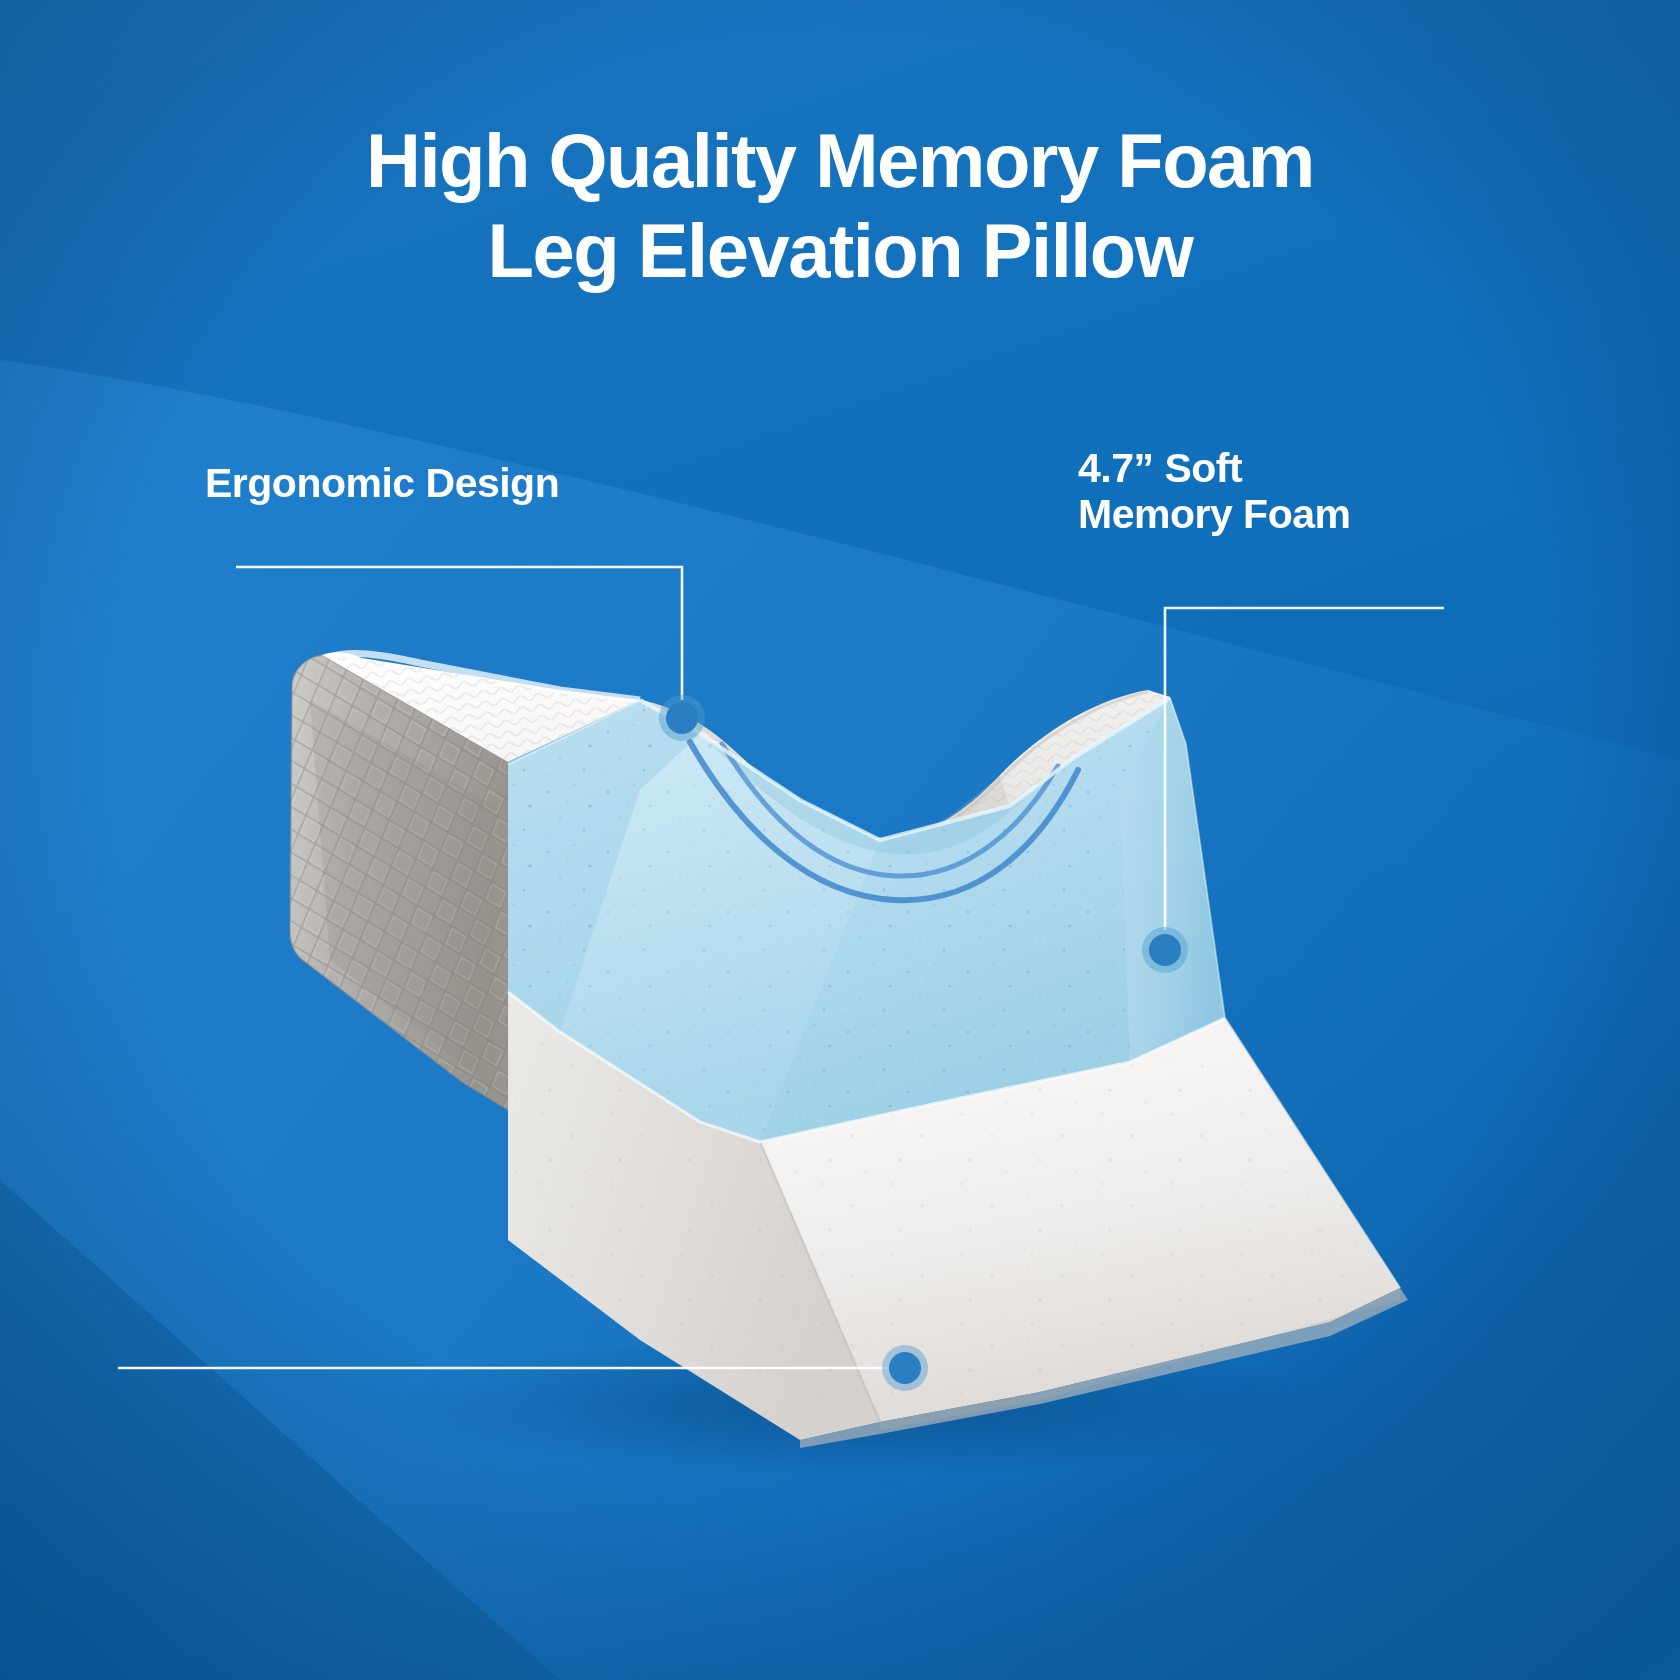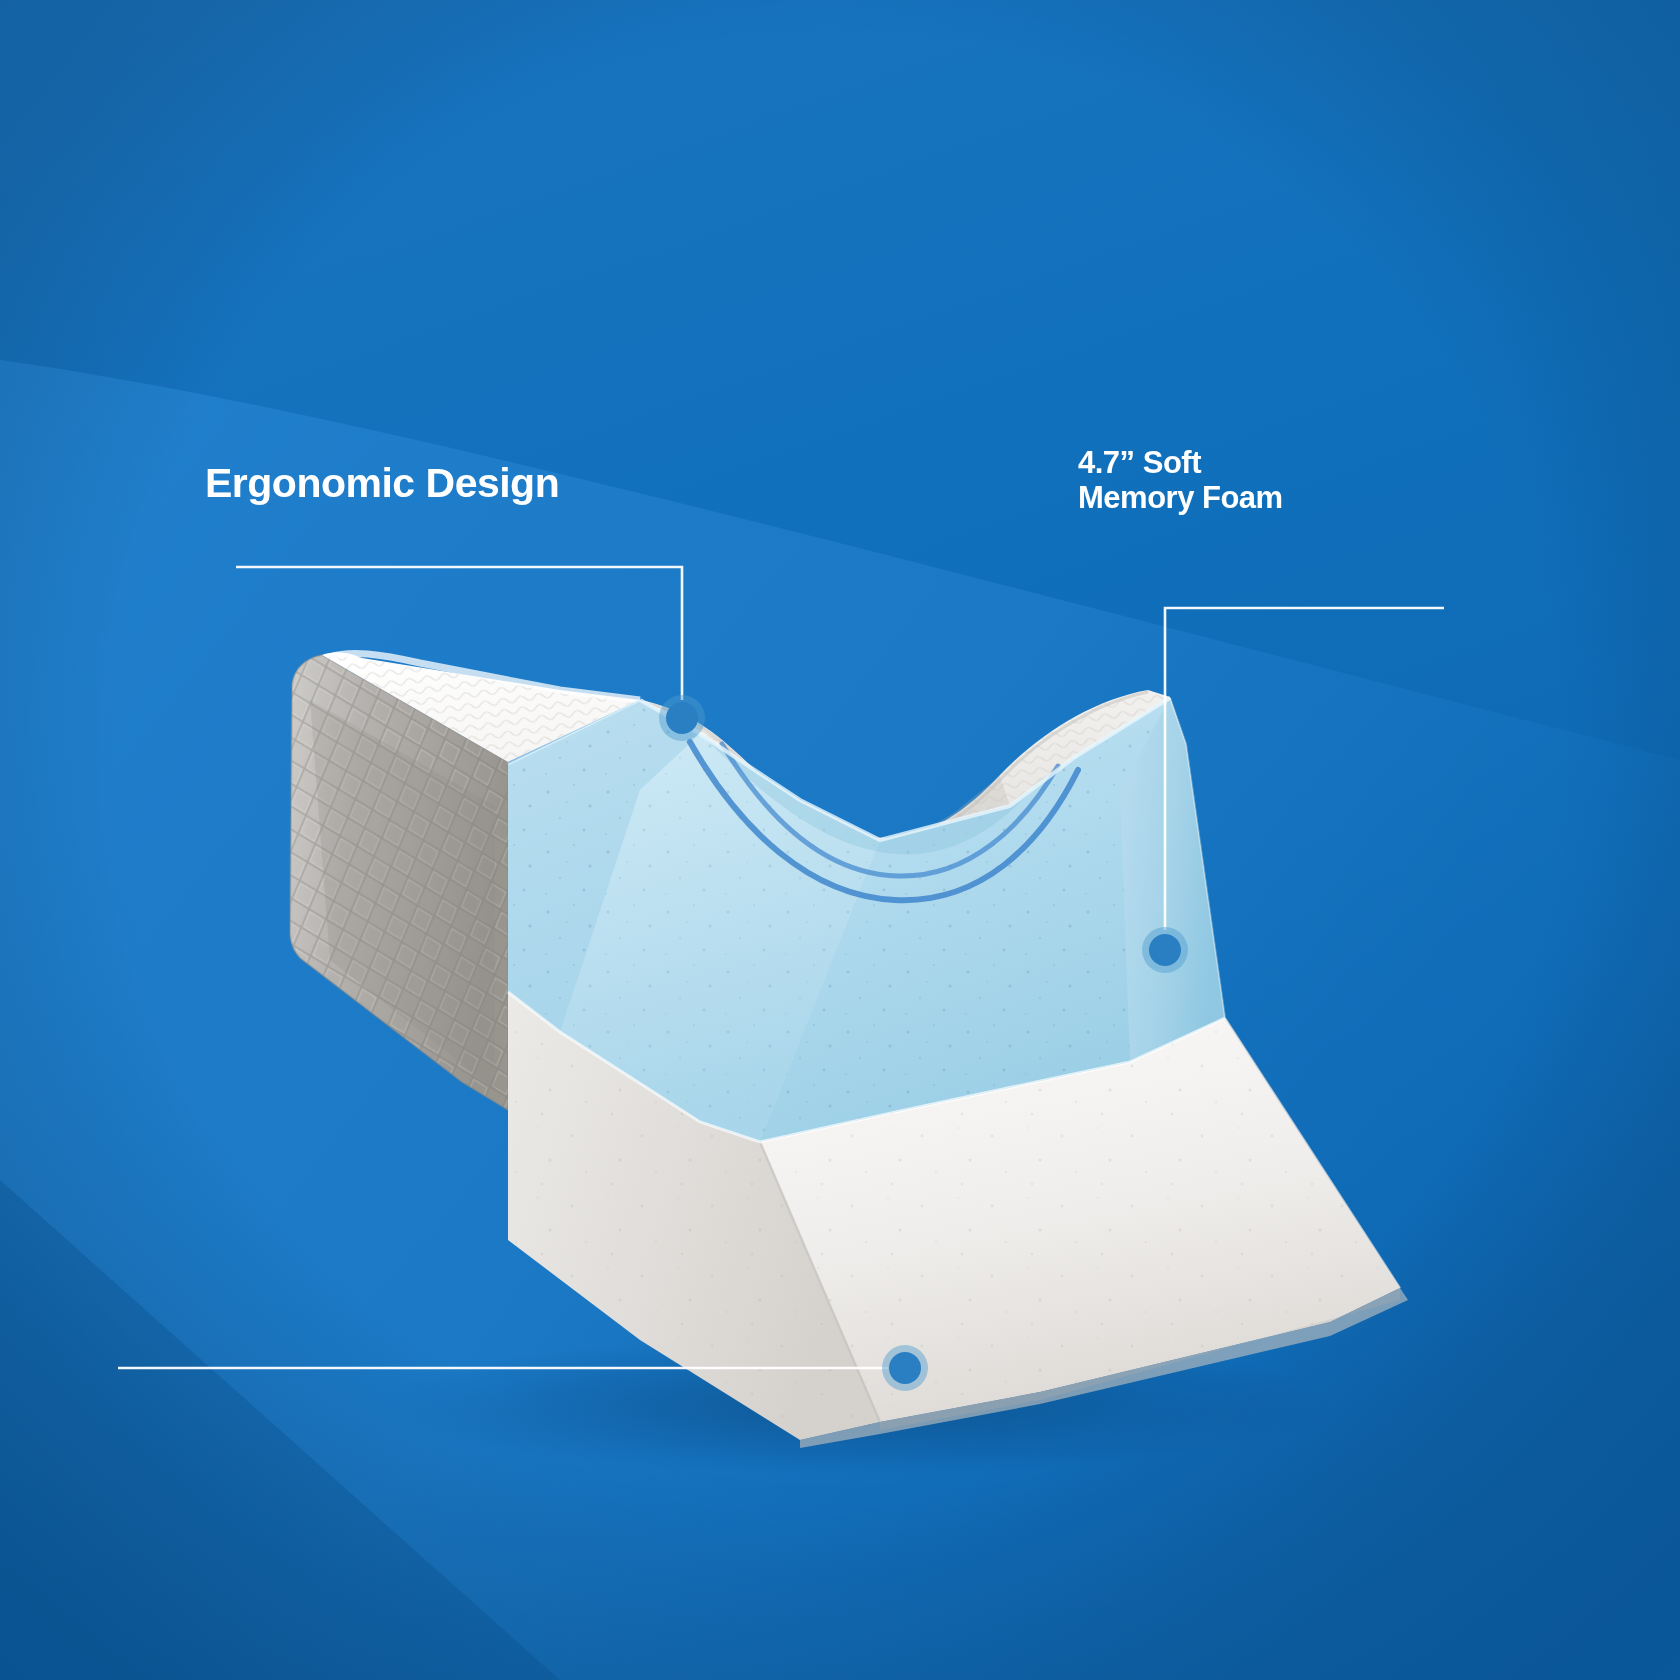--- a/index.html
+++ b/index.html
@@ -39,21 +39,21 @@
     line-height: 1.18;
   }
   #label-ergonomic {
     left: 205px;
     top: 462px;
     font-size: 41px;
   }
   #label-soft {
     left: 1078px;
     top: 446px;
-    font-size: 31px;
+    font-size: 41px;
     line-height: 1.12;
   }
   #label-density {
     left: 110px;
     top: 1143px;
     font-size: 41px;
     line-height: 1.12;
   }
 </style>
 </head>
@@ -266,20 +266,22 @@
     <g>
       <circle cx="1165" cy="950" r="23" fill="#4e9ccf" opacity="0.45"></circle>
       <circle cx="1165" cy="950" r="16" fill="#2a7fc2"></circle>
     </g>
     <g>
       <circle cx="905" cy="1368" r="23" fill="#4e9ccf" opacity="0.45"></circle>
       <circle cx="905" cy="1368" r="16" fill="#2a7fc2"></circle>
     </g>
   </svg>
 
+  <div class="txt" id="title">High Quality Memory Foam
+Leg Elevation Pillow</div>
 
   <div class="txt" id="label-ergonomic">Ergonomic Design</div>
 
   <div class="txt" id="label-soft">4.7” Soft
 Memory Foam</div>
 
 
 </div>
 
 </body></html>

